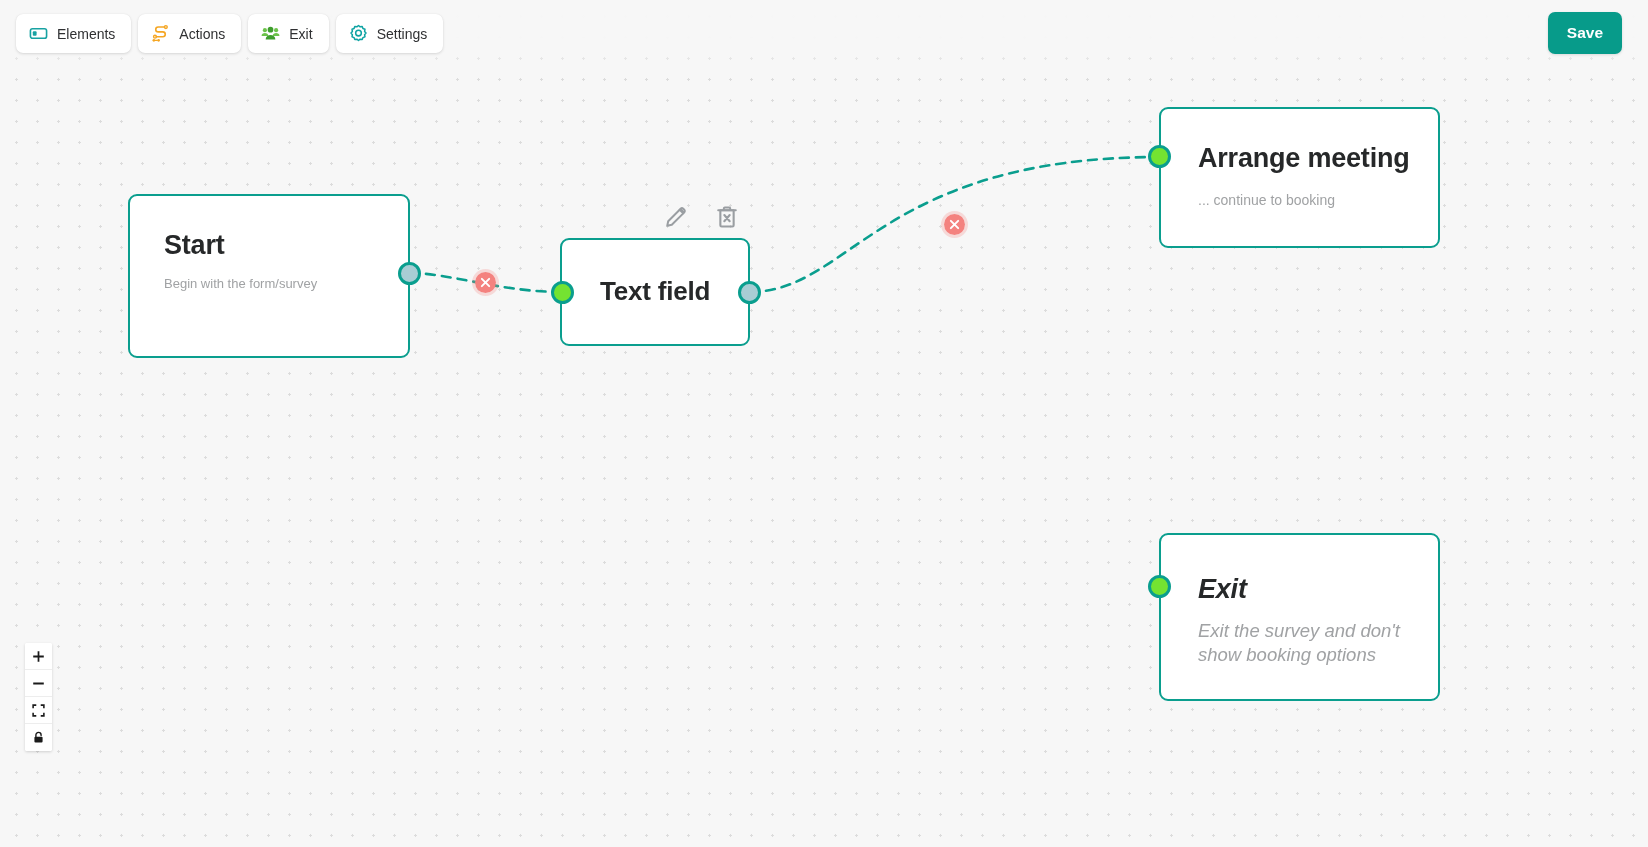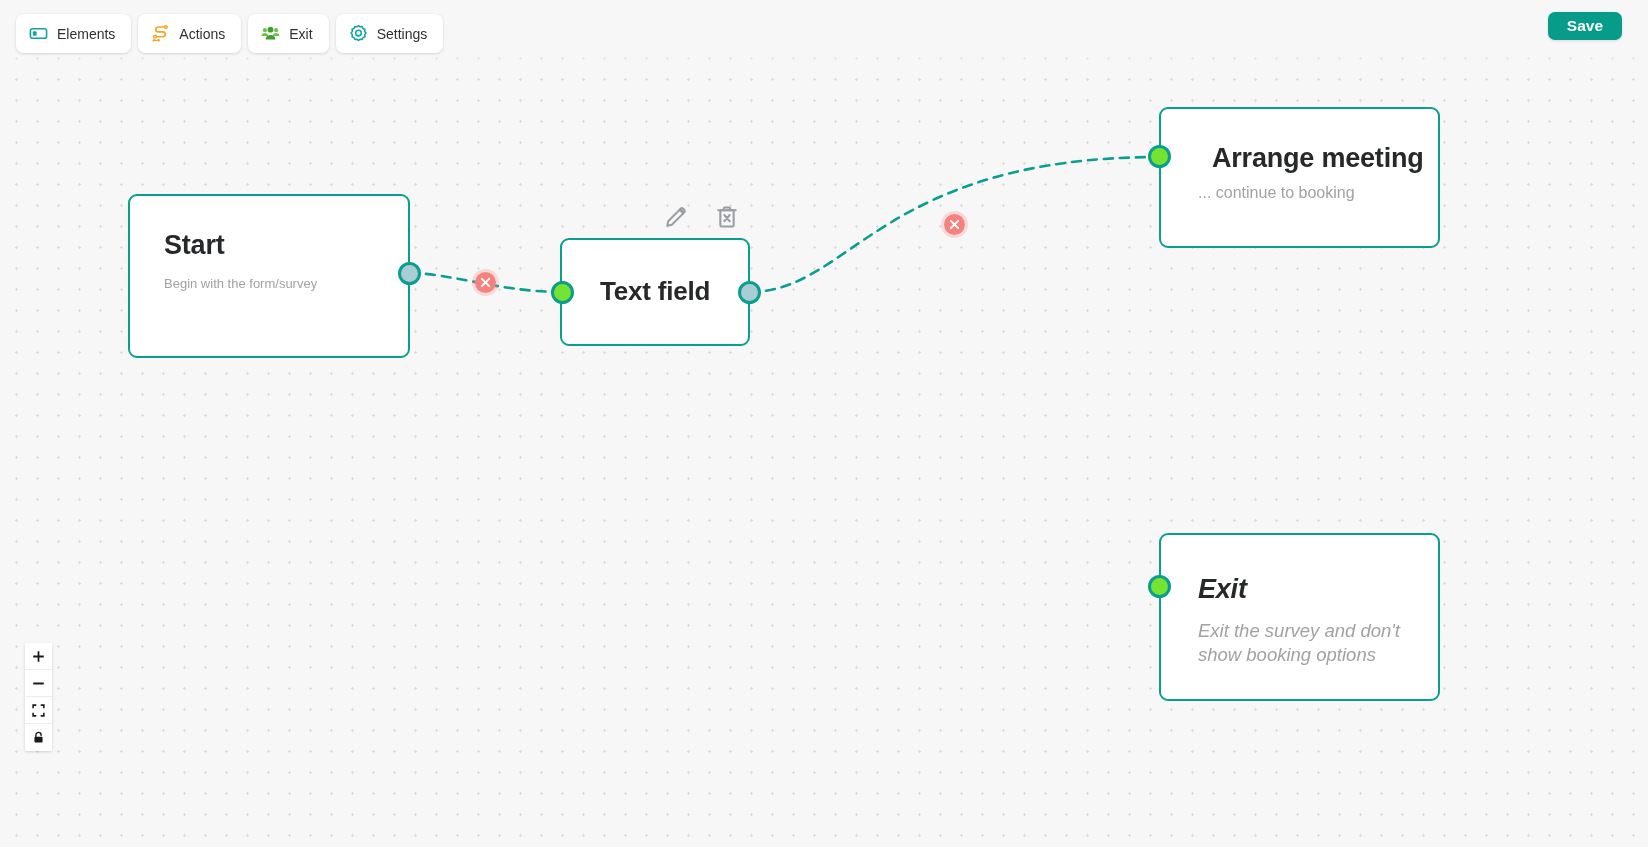--- a/index.html
+++ b/index.html
@@ -52,21 +52,21 @@
     color:#2f3032;
     cursor:pointer;
     white-space:nowrap;
     font-family:"Liberation Sans", sans-serif;
   }
   .tb-btn .ico { display:flex; align-items:center; justify-content:center; width:19px; height:19px; flex:none; }
 
   #save-btn {
     position:absolute;
     right:26px; top:12px;
-    height:28px;
+    height:42px;
     padding:2px 19px;
     background:#079b8a;
     color:#ffffff;
     border:none;
     border-radius:7px;
     font-size:15.5px;
     font-weight:bold;
     cursor:pointer;
     pointer-events:auto;
     z-index:2;
@@ -202,22 +202,22 @@
   <div class="handle target" style="left:551px; top:281px;"></div>
   <div class="handle source" style="left:738px; top:281px;"></div>
 
   <div class="edge-del" style="left:941px; top:211px;">
     <svg width="11" height="11" viewBox="0 0 12 12">
       <path d="M2 2 L10 10 M10 2 L2 10" stroke="#ffffff" stroke-width="2.1" stroke-linecap="round"></path>
     </svg>
   </div>
 
   <div class="node" id="node-arrange" style="left:1159px; top:107px; width:281px; height:141px;">
-    <div class="n-title" style="left:37px; top:34px; font-size:27px;margin-left:14px;">Arrange meeting</div>
-    <div class="n-sub" style="left:37px; top:74px; width:225px; font-size:16px;">... continue to booking</div>
+    <div class="n-title" style="left:37px; top:34px; font-size:27px;">Arrange meeting</div>
+    <div class="n-sub" style="left:37px; top:82px; width:225px; font-size:14px;">... continue to booking</div>
   </div>
   <div class="handle target" style="left:1148px; top:145px;"></div>
 
   <div class="node" id="node-exit" style="left:1159px; top:533px; width:281px; height:168px;font-style:italic;">
     <div class="n-title" style="left:37px; top:39px; font-size:27px;">Exit</div>
     <div class="n-sub" style="left:37px; top:84px; width:216px; font-size:18.5px;">Exit the survey and don't show booking options</div>
   </div>
   <div class="handle target" style="left:1148px; top:575px;"></div>
 
 </div>

